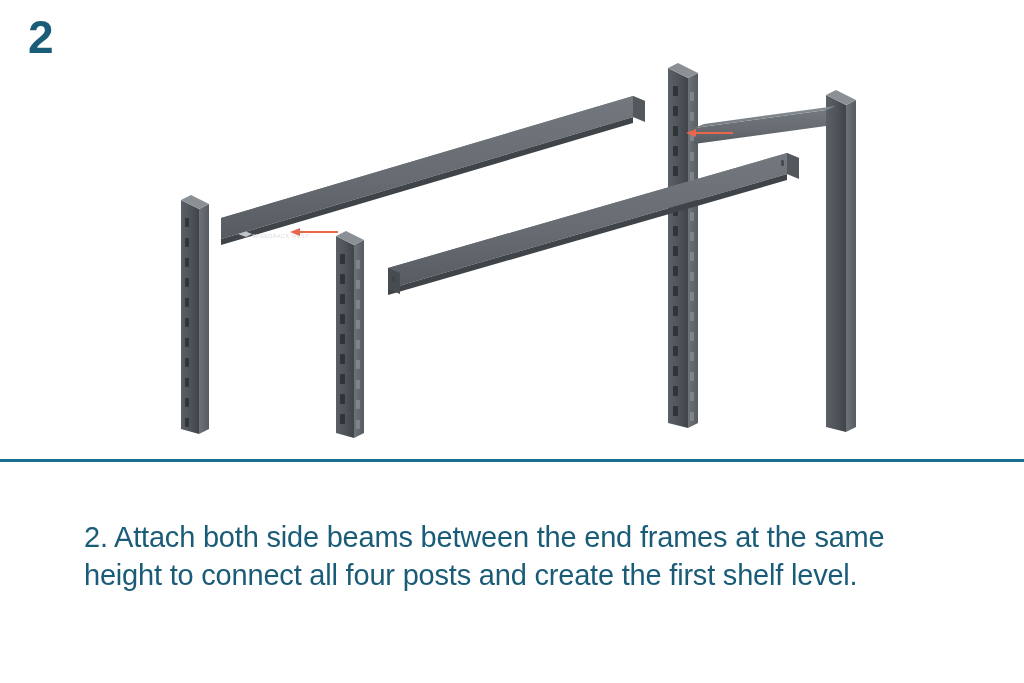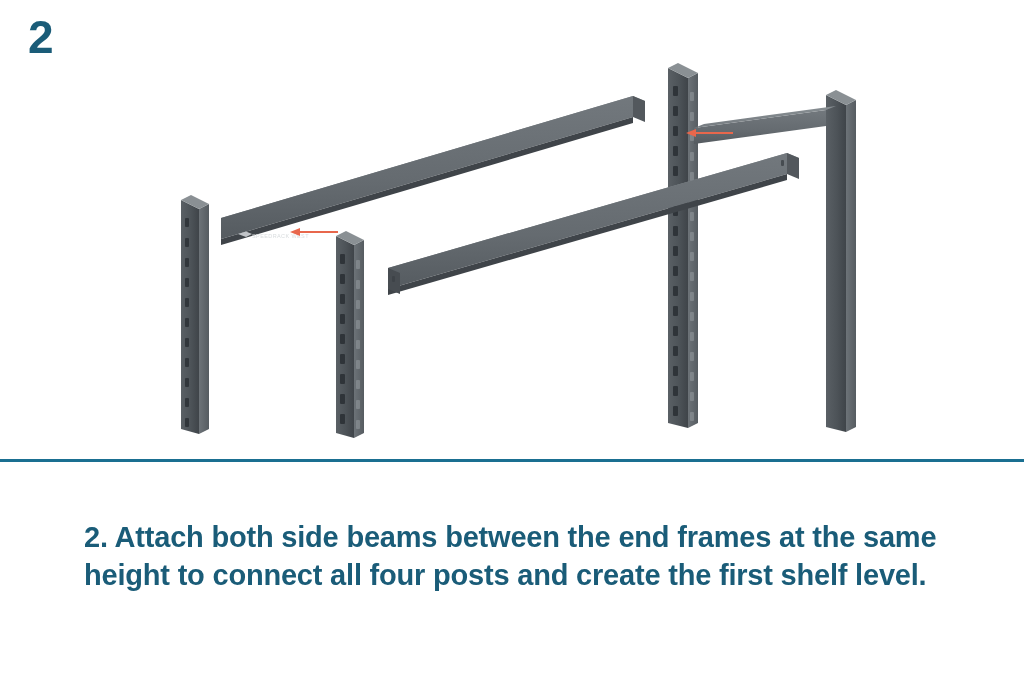--- a/index.html
+++ b/index.html
@@ -59,21 +59,21 @@
 
   
   .caption {
     position: absolute;
     left: 84px;
     top: 518px;
     width: 880px;
     color: #1a5c78;
     font-size: 29px;
     line-height: 1.32;
-    font-weight: bold;
+    font-weight: normal;
     letter-spacing: -0.2px;
   }
 </style>
 </head>
 <body>
 
 <div id="page">
 
   <div class="step-number">2</div>
 

